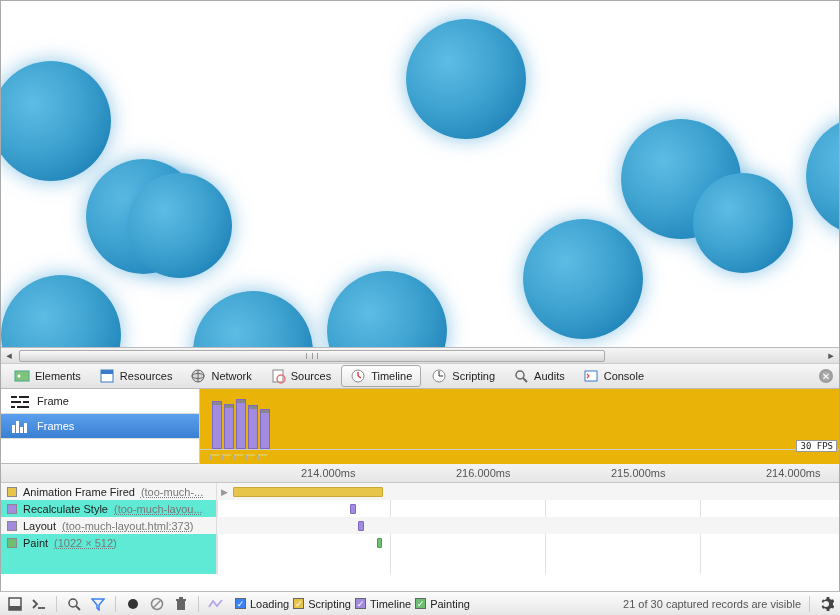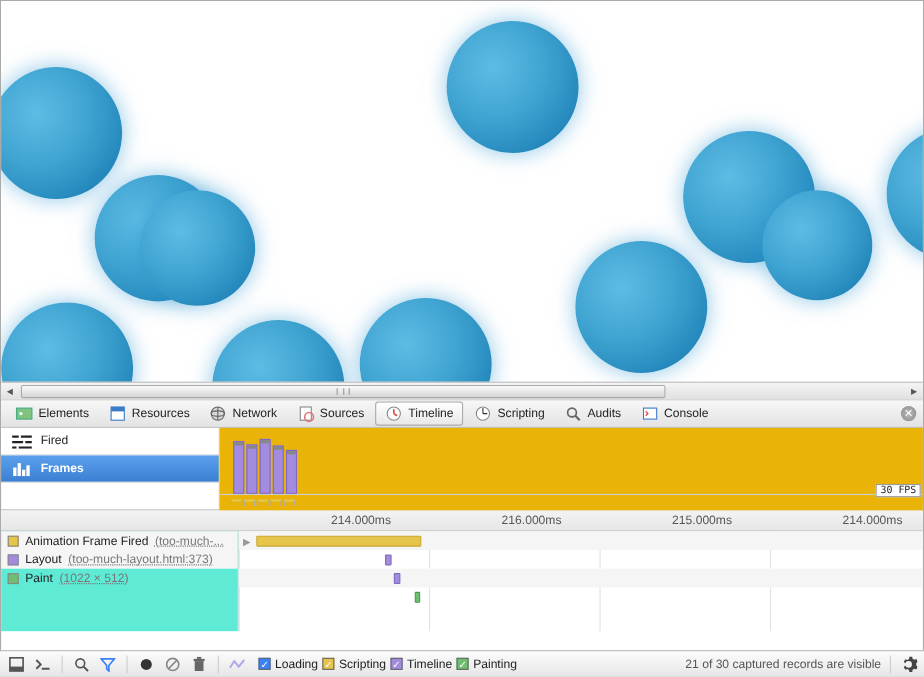--- a/index.html
+++ b/index.html
@@ -14,21 +14,21 @@
 .hscroll .grip i { width: 1px; background: #999; }
 
 .tabbar { height: 26px; background: linear-gradient(#f7f7f7,#e3e3e3); border-top: 1px solid #ccc; border-bottom: 1px solid #bbb; display: flex; align-items: center; padding: 0 4px; position: relative; }
 .tab { display: flex; align-items: center; gap: 5px; height: 22px; padding: 0 8px; margin: 0 1px; border-radius: 3px; cursor: pointer; }
 .tab.active { background: linear-gradient(#fff,#e8e8e8); border: 1px solid #aaa; box-shadow: inset 0 1px 0 #fff; }
 .tab .ticon { width: 16px; height: 16px; display: flex; align-items: center; justify-content: center; }
 .close-circle { position: absolute; right: 6px; top: 50%; transform: translateY(-50%); width: 14px; height: 14px; border-radius: 50%; background: radial-gradient(#bbb,#888); display: flex; align-items: center; justify-content: center; color: #fff; font-size: 10px; cursor: pointer; }
 
 .sidepanel { position: absolute; left: 0; top: 0; width: 198px; }
 .siderow { height: 25px; display: flex; align-items: center; gap: 8px; padding: 0 10px; border-bottom: 1px solid #ddd; background: #fff; cursor: pointer; }
-.siderow.active { background: linear-gradient(#5ba0ed,#3b7fd3); color: #fff; font-weight: bold; text-align: right; }
+.siderow.active { background: linear-gradient(#5ba0ed,#3b7fd3); color: #fff; font-weight: normal; text-align: right; }
 .siderow .sicon { width: 18px; display: flex; align-items: center; }
 
 .overview { position: absolute; left: 198px; right: 0; top: 0; height: 75px; background: #eab308; border-left: 1px solid #ccc; }
 .overview .framebars { position: absolute; left: 12px; top: 8px; height: 52px; width: 60px; display: flex; gap: 2px; align-items: flex-end; }
 .overview .fbar { width: 10px; background: #a38ce0; border: 1px solid #7e68c0; position: relative; }
 .overview .fbar::before { content: ""; position: absolute; top: 0; left: 0; right: 0; height: 3px; background: #888; }
 .overview .hline { position: absolute; top: 60px; left: 0; right: 0; height: 1px; background: #ccc; }
 .overview .ticks { position: absolute; bottom: 0; left: 10px; right: 0; height: 10px; display: flex; gap: 2px; }
 .overview .ticks i { width: 10px; height: 6px; border-left: 1px solid #aaa; border-right: 1px solid #aaa; border-top: 2px solid #e3c84f;}
 .fpsbox { position: absolute; right: 2px; bottom: 12px; background: #fff; border: 1px solid #999; padding: 0 3px; font-size: 9px; font-family: monospace; }
@@ -184,21 +184,21 @@
           <span class="sicon">
             <svg width="18" height="14">
               <line x1="0" y1="3" x2="6" y2="3" stroke="currentColor" stroke-width="2"></line>
               <line x1="8" y1="3" x2="18" y2="3" stroke="currentColor" stroke-width="2"></line>
               <line x1="0" y1="8" x2="10" y2="8" stroke="currentColor" stroke-width="2"></line>
               <line x1="12" y1="8" x2="18" y2="8" stroke="currentColor" stroke-width="2"></line>
               <line x1="0" y1="13" x2="4" y2="13" stroke="currentColor" stroke-width="2"></line>
               <line x1="6" y1="13" x2="18" y2="13" stroke="currentColor" stroke-width="2"></line>
             </svg>
           </span>
-          <span>Fired</span>
+          <span>Frame</span>
         </div>
         <div class="siderow active">
           <span class="sicon">
             <svg width="18" height="14">
               <rect x="1" y="6" width="3" height="8" fill="currentColor"></rect>
               <rect x="5" y="2" width="3" height="12" fill="currentColor"></rect>
               <rect x="9" y="8" width="3" height="6" fill="currentColor"></rect>
               <rect x="13" y="4" width="3" height="10" fill="currentColor"></rect>
             </svg>
           </span>
@@ -231,20 +231,25 @@
       <span class="timecol" style="left:300px">214.000ms</span>
       <span class="timecol" style="left:455px">216.000ms</span>
       <span class="timecol" style="left:610px">215.000ms</span>
       <span class="timecol" style="left:765px">214.000ms</span>
     </div>
     <div class="recleft" id="recleft">
         <div class="recrow even">
           <span class="cbox" style="background:#e7c54a"></span>
           <span>Animation Frame Fired</span> 
           <span class="linky">(too-much-...</span>
+        </div>
+        <div class="recrow">
+          <span class="cbox" style="background:#a38ce0"></span>
+          <span>Recalculate Style</span> 
+          <span class="linky">(too-much-layou...</span>
         </div>
         <div class="recrow even">
           <span class="cbox" style="background:#a38ce0"></span>
           <span>Layout</span> 
           <span class="linky">(too-much-layout.html:373)</span>
         </div>
         <div class="recrow">
           <span class="cbox" style="background:#6fbf73"></span>
           <span>Paint</span> 
           <span class="linky">(1022 × 512)</span>

